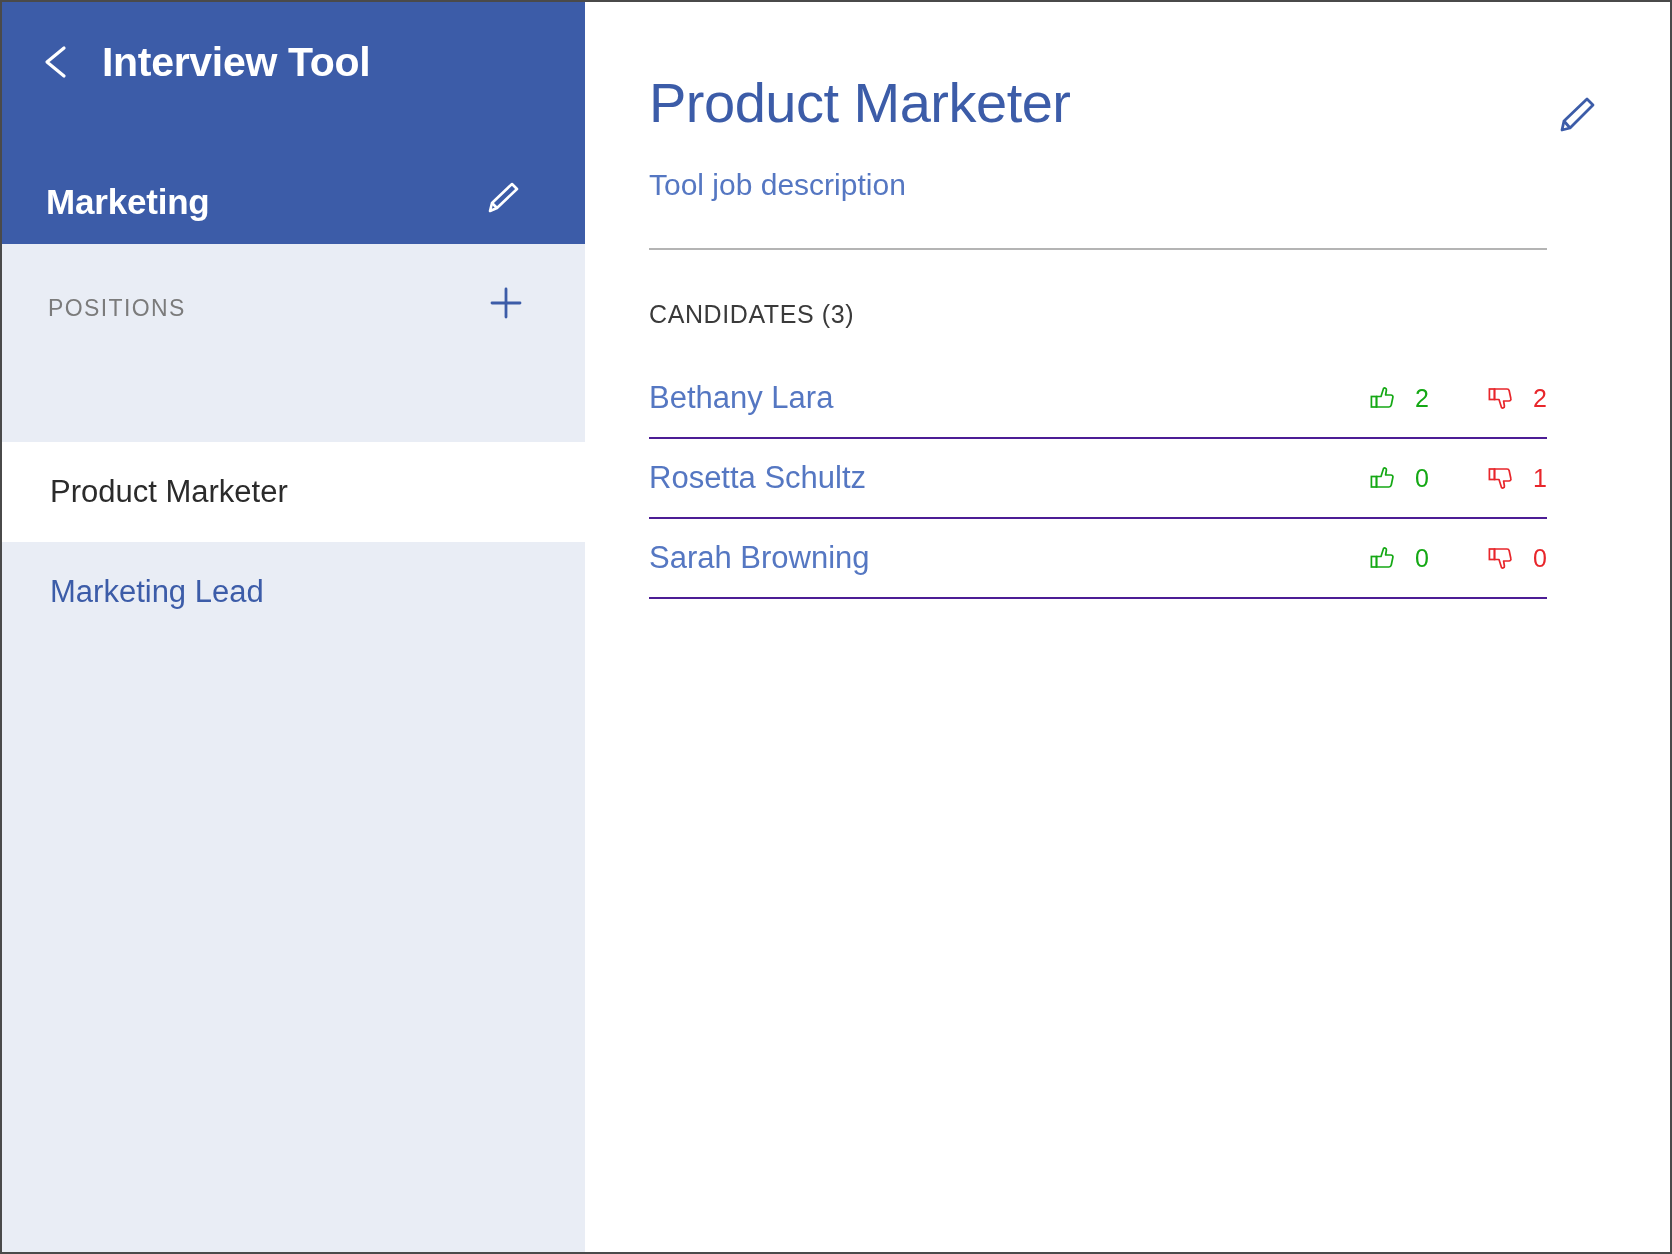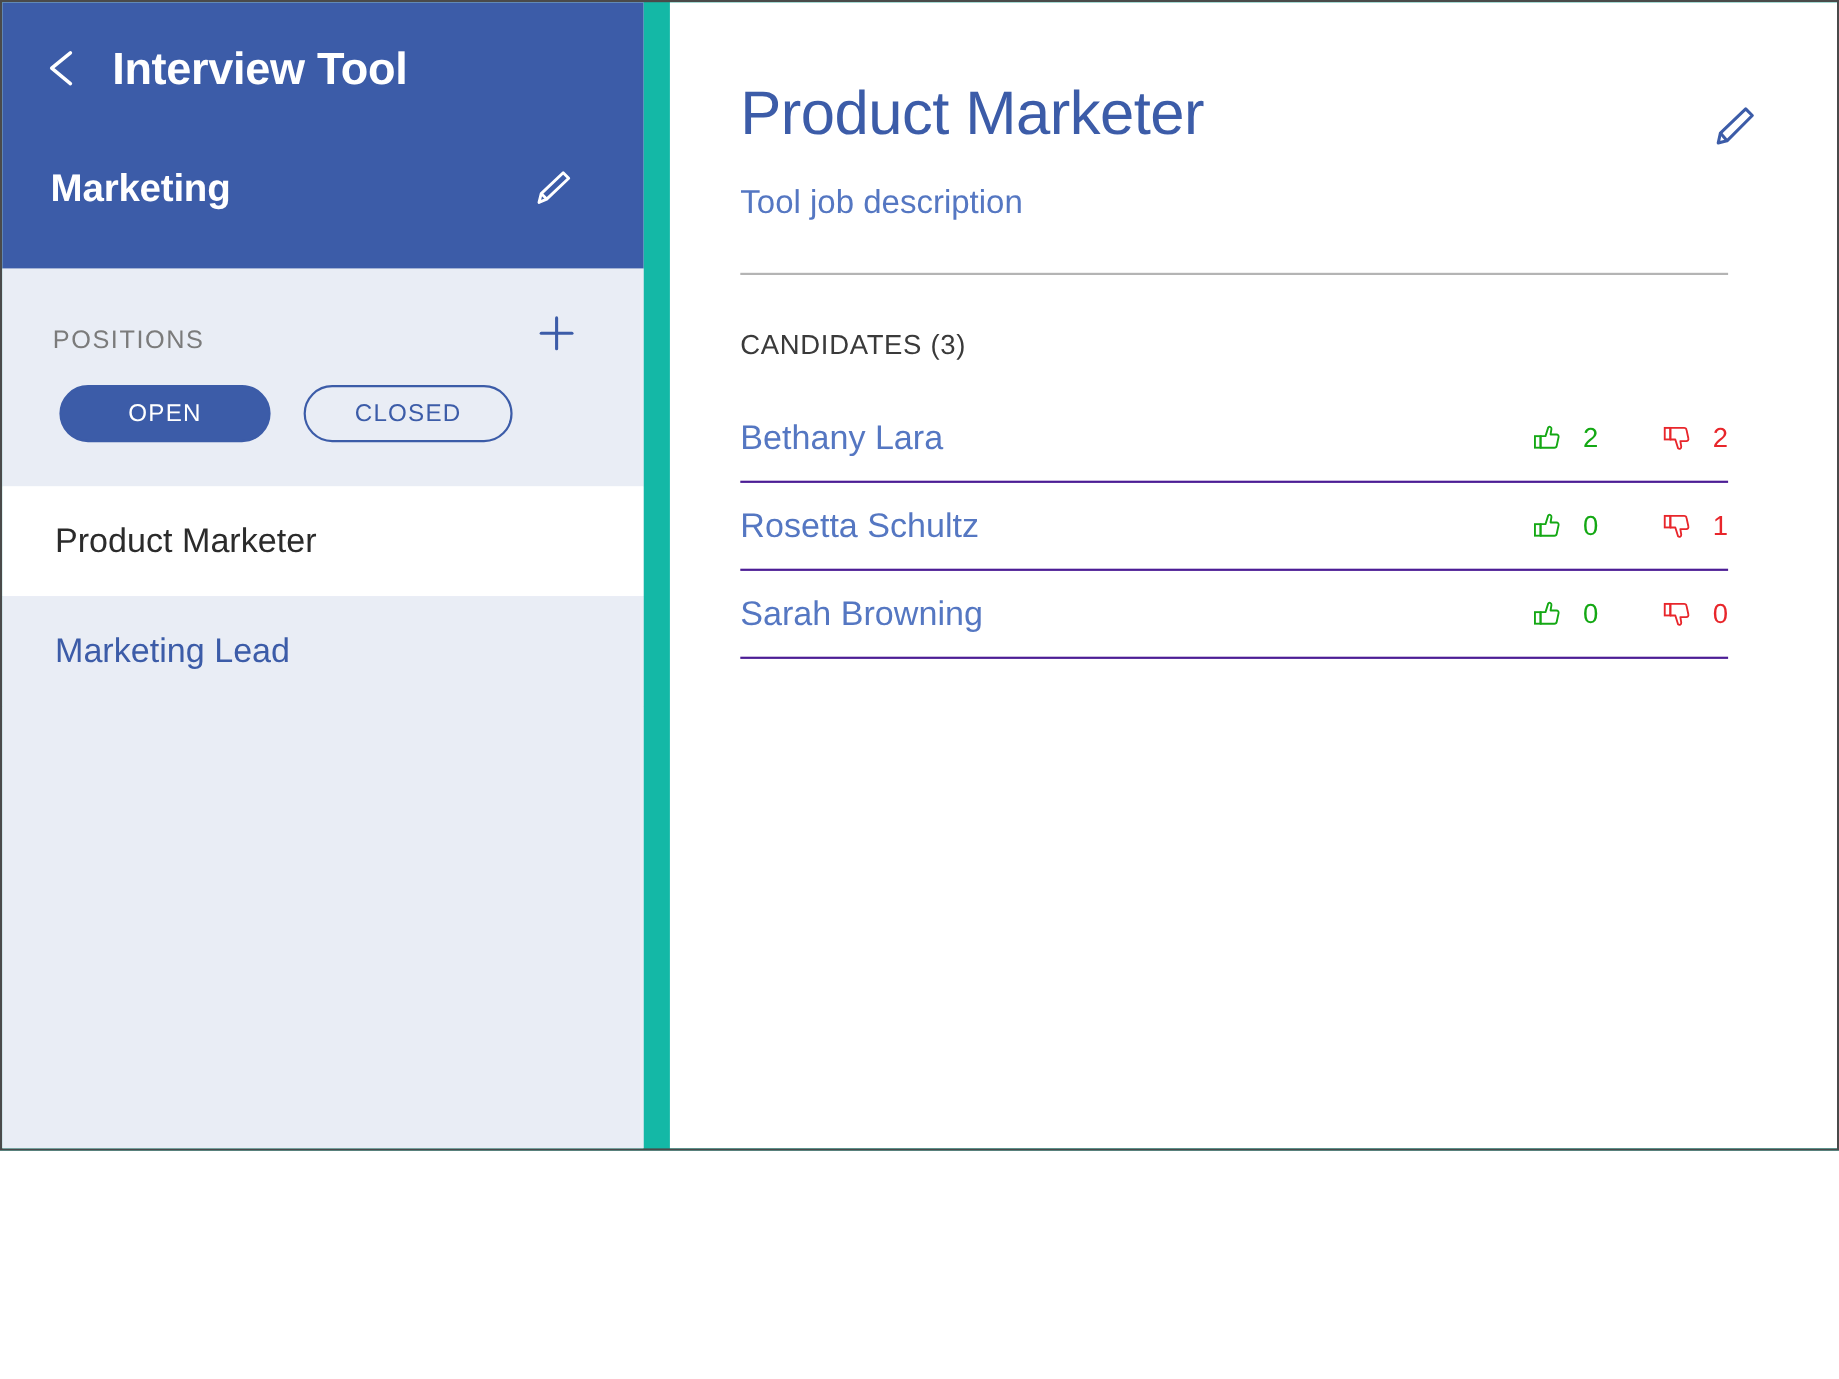--- a/index.html
+++ b/index.html
@@ -9,27 +9,26 @@
   }
   body {
     width: 1672px;
     height: 1254px;
     font-family: "Liberation Sans", sans-serif;
     overflow: hidden;
   }
   .app-frame {
     position: relative;
     width: 1672px;
-    height: 1046px;
+    height: 1254px;
     box-sizing: border-box;
     border: 2px solid #4a4a4a;
-    background: #14b8a6;
+    background: #5eead4;
     display: flex;
     overflow: hidden;
-    gap: 24px;
   }
 
   
   .sidebar {
     width: 583px;
     flex: 0 0 583px;
     background: #e9edf5;
     display: flex;
     flex-direction: column;
     box-sizing: border-box;
@@ -62,21 +61,21 @@
   }
   .app-title {
     color: #ffffff;
     font-size: 41px;
     font-weight: bold;
     letter-spacing: -0.3px;
     line-height: 1;
   }
   .sb-dept-row {
     display: flex;
-    align-items: center;
+    align-items: flex-end;
     justify-content: space-between;
     padding: 0 60px 0 44px;
     height: 100px;
     box-sizing: border-box;
   }
   .dept-name {
     color: #ffffff;
     font-size: 35px;
     font-weight: bold;
     letter-spacing: -0.2px;
@@ -303,24 +302,20 @@
       <div class="positions-row">
         <span class="positions-label">POSITIONS</span>
         <span class="plus-btn">
           <svg width="40" height="40" viewBox="0 0 40 40" aria-hidden="true">
             <line x1="20" y1="6" x2="20" y2="34" stroke="#3C5CA8" stroke-width="2.8" stroke-linecap="round"></line>
             <line x1="6" y1="20" x2="34" y2="20" stroke="#3C5CA8" stroke-width="2.8" stroke-linecap="round"></line>
           </svg>
         </span>
       </div>
 
-      <div class="pill-row">
-        <span class="pill pill-open">OPEN</span>
-        <span class="pill pill-closed">CLOSED</span>
-      </div>
     </div>
 
     <div class="position-list">
       <div class="position-item active">
         <span>Product Marketer</span>
       </div>
       <div class="position-item">
         <span>Marketing Lead</span>
       </div>
       <div class="position-filler"></div>

